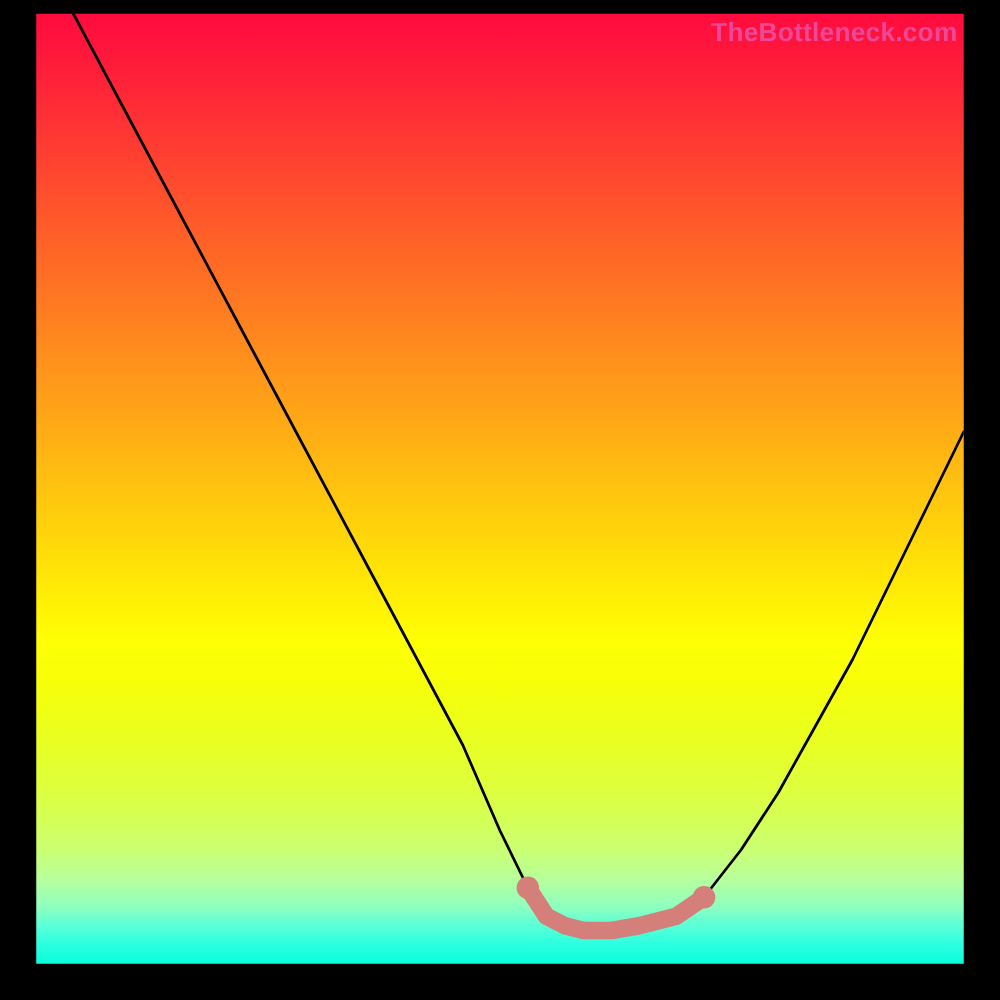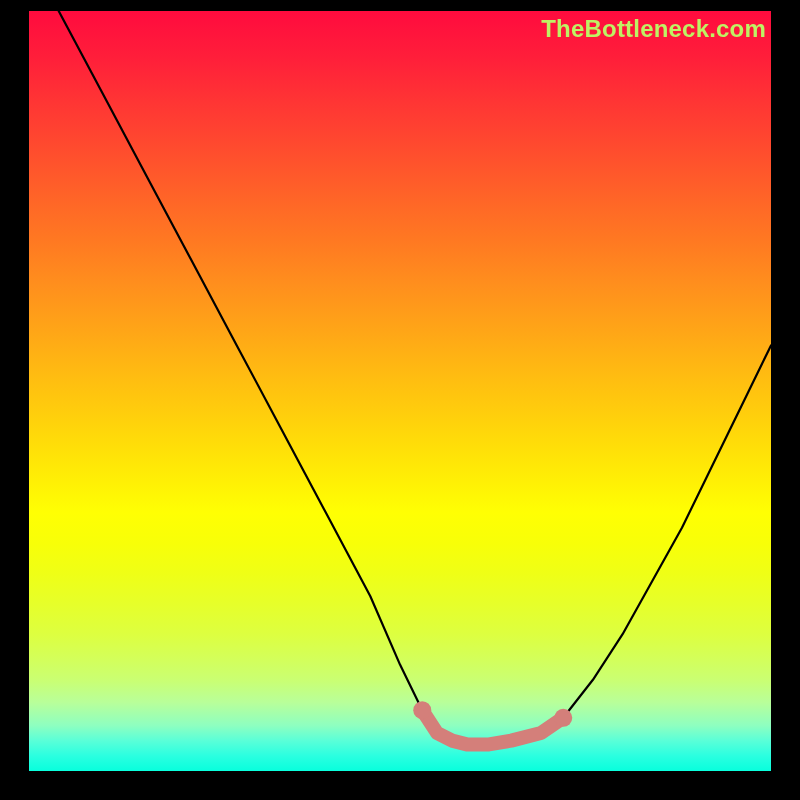--- a/index.html
+++ b/index.html
@@ -40,23 +40,23 @@
       #5affd8 96%,
       #2bffe0 98%,
       #08ffdd 100%
     );
   }
   .watermark {
     position: absolute;
     top: 15px;
     right: 34px;
     font-family: Arial, Helvetica, sans-serif;
-    font-size: 24px;
+    font-size: 21px;
     font-weight: 600;
-    color: #bef264;
+    color: #ec4899;
     letter-spacing: 0.2px;
   }
   svg.overlay {
     position: absolute;
     left: 29px;
     top: 11px;
     width: 742px;
     height: 760px;
   }
 </style>

